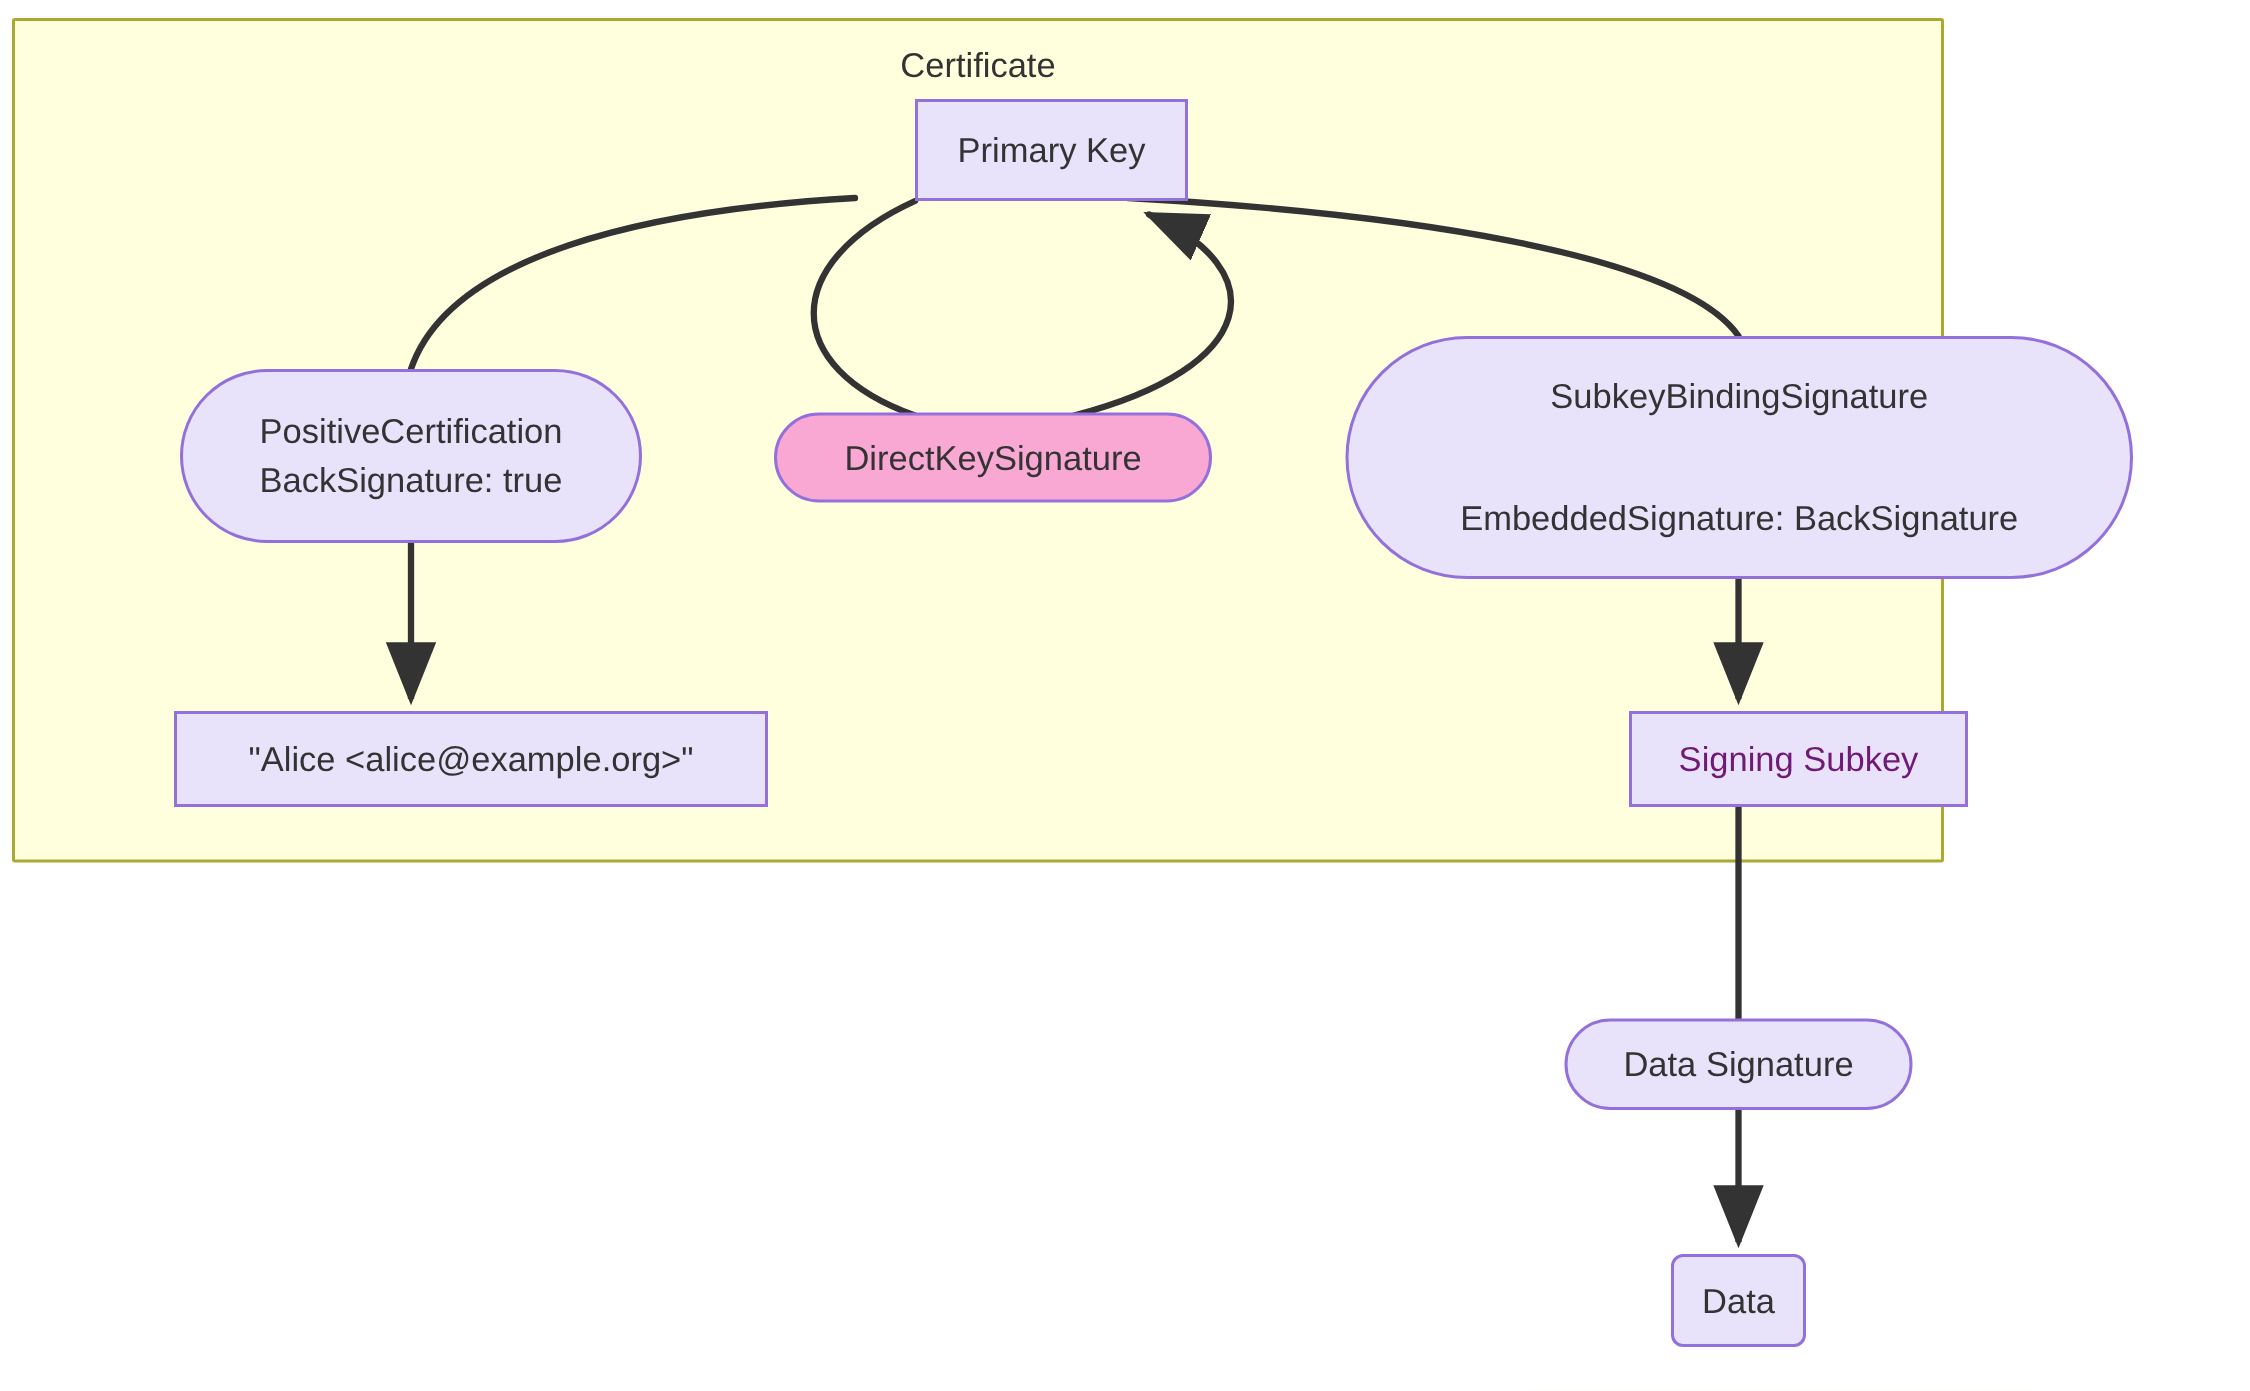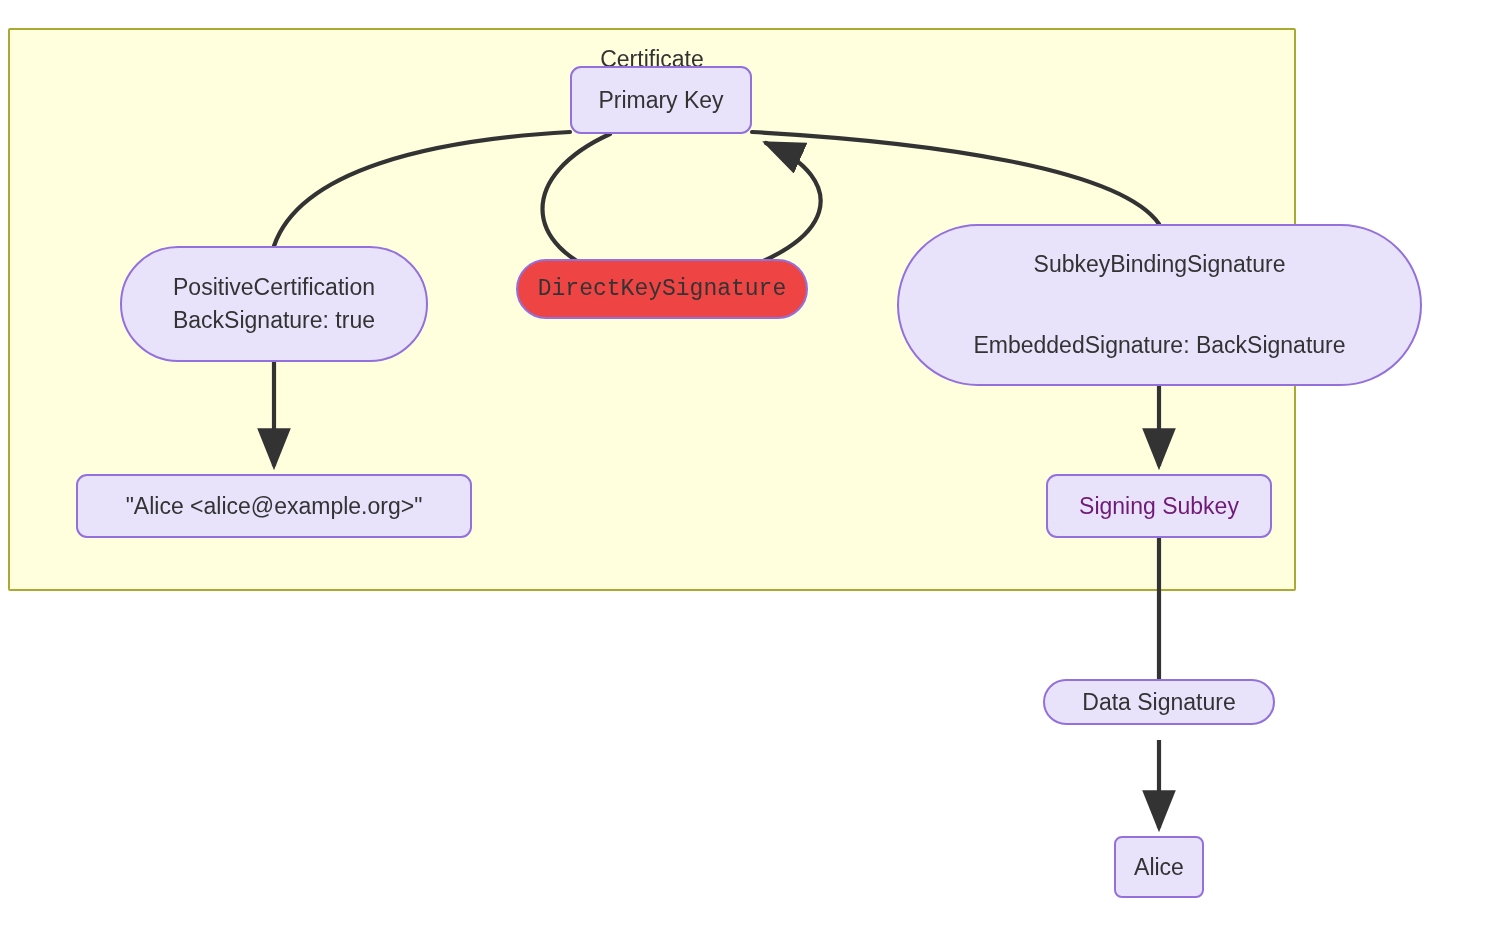--- a/index.html
+++ b/index.html
@@ -54,31 +54,31 @@
     color: #333333;
     display: flex;
     flex-direction: column;
     align-items: center;
     justify-content: center;
     text-align: center;
     font-size: 23px;
     line-height: 1.42;
     white-space: nowrap;
   }
-  .node.rect      { border-radius: 11px; }
+  .node.rect      { border-radius: 0px; margin-left: 40px; }
   .node.round     { border-radius: 8px; }
   .node.stadium   { border-radius: 999px; }
   .node .line { display: block; }
 </style>
 </head>
 <body style="background: rgb(255, 255, 255);">
 
 <div id="canvas">
 
-  <div class="cluster" id="cluster-certificate" style="left: 8px; top: 28px; width: 1288px; height: 563px; background: rgb(255, 255, 222); border-color: rgb(170, 170, 51);">
+  <div class="cluster" id="cluster-certificate" style="left: 8px; top: 12px; width: 1288px; height: 563px; background: rgb(255, 255, 222); border-color: rgb(170, 170, 51);">
     <div class="cluster-label">Certificate</div>
   </div>
 
   <svg id="wires" viewBox="0 0 1500 927">
     <defs>
       <marker id="arrowhead" markerWidth="10" markerHeight="8" refX="9" refY="4" orient="auto" markerUnits="strokeWidth">
         <path d="M0,0 L10,4 L0,8 Z" fill="#333333"></path>
       </marker>
     </defs>
 
@@ -101,38 +101,38 @@
 
   <div class="node rect" id="node-primary-key" style="left: 570px; top: 66px; width: 182px; height: 68px; background: rgb(232, 227, 251); border-color: rgb(147, 112, 219); color: rgb(51, 51, 51);">
     <span class="line">Primary Key</span>
   </div>
 
   <div class="node stadium" id="node-positive-certification" style="left: 120px; top: 246px; width: 308px; height: 116px; background: rgb(232, 227, 251); border-color: rgb(147, 112, 219); color: rgb(51, 51, 51); justify-content: center;">
     <span class="line">PositiveCertification</span>
     <span class="line">BackSignature: true</span>
   </div>
 
-  <div class="node stadium" id="node-direct-key-signature" style="left: 516px; top: 259px; width: 292px; height: 60px; background: #ef4444; border-color: rgb(147, 112, 219); color: rgb(51, 51, 51); font-family: Liberation Mono, monospace;">
+  <div class="node stadium" id="node-direct-key-signature" style="left: 516px; top: 275px; width: 292px; height: 60px; background: #f9a8d4; border-color: rgb(147, 112, 219); color: rgb(51, 51, 51);">
     <span class="line">DirectKeySignature</span>
   </div>
 
   <div class="node stadium" id="node-subkey-binding-signature" style="left: 897px; top: 224px; width: 525px; height: 162px; background: rgb(232, 227, 251); border-color: rgb(147, 112, 219); color: rgb(51, 51, 51); gap: 48px;">
     <span class="line">SubkeyBindingSignature</span>
     <span class="line">EmbeddedSignature: BackSignature</span>
   </div>
 
   <div class="node rect" id="node-alice-userid" style="left: 76px; top: 474px; width: 396px; height: 64px; background: rgb(232, 227, 251); border-color: rgb(147, 112, 219); color: rgb(51, 51, 51);">
     <span class="line">"Alice &lt;alice@example.org&gt;"</span>
   </div>
 
   <div class="node rect" id="node-signing-subkey" style="left: 1046px; top: 474px; width: 226px; height: 64px; background: rgb(232, 227, 251); border-color: rgb(147, 112, 219); color: #701a75;">
     <span class="line">Signing Subkey</span>
   </div>
 
-  <div class="node stadium" id="node-data-signature" style="left: 1043px; top: 679px; width: 232px; height: 46px; background: rgb(232, 227, 251); border-color: rgb(147, 112, 219); color: rgb(51, 51, 51);">
+  <div class="node stadium" id="node-data-signature" style="left: 1043px; top: 679px; width: 232px; height: 61px; background: rgb(232, 227, 251); border-color: rgb(147, 112, 219); color: rgb(51, 51, 51);">
     <span class="line">Data Signature</span>
   </div>
 
   <div class="node round" id="node-data" style="left: 1114px; top: 836px; width: 90px; height: 62px; background: rgb(232, 227, 251); border-color: rgb(147, 112, 219); color: rgb(51, 51, 51);">
-    <span class="line">Alice</span>
+    <span class="line">Data</span>
   </div>
 
 </div>
 
 </body></html>

